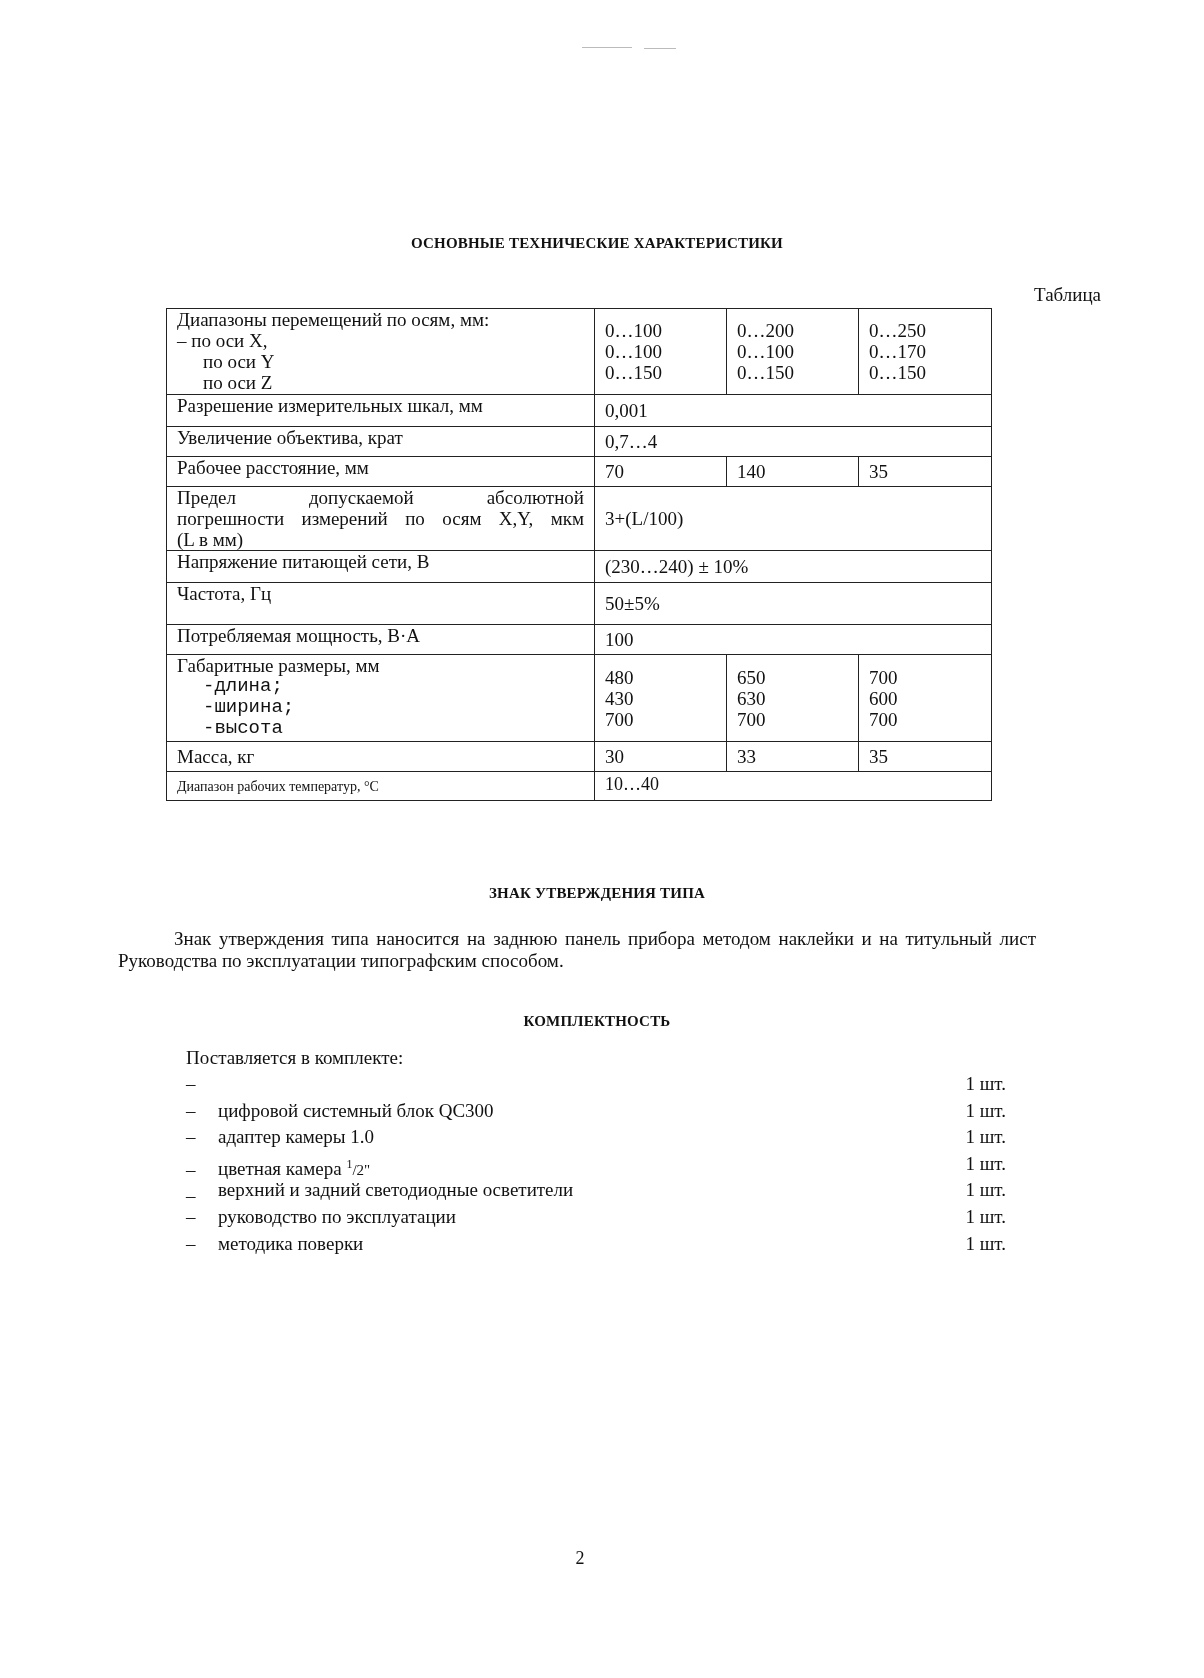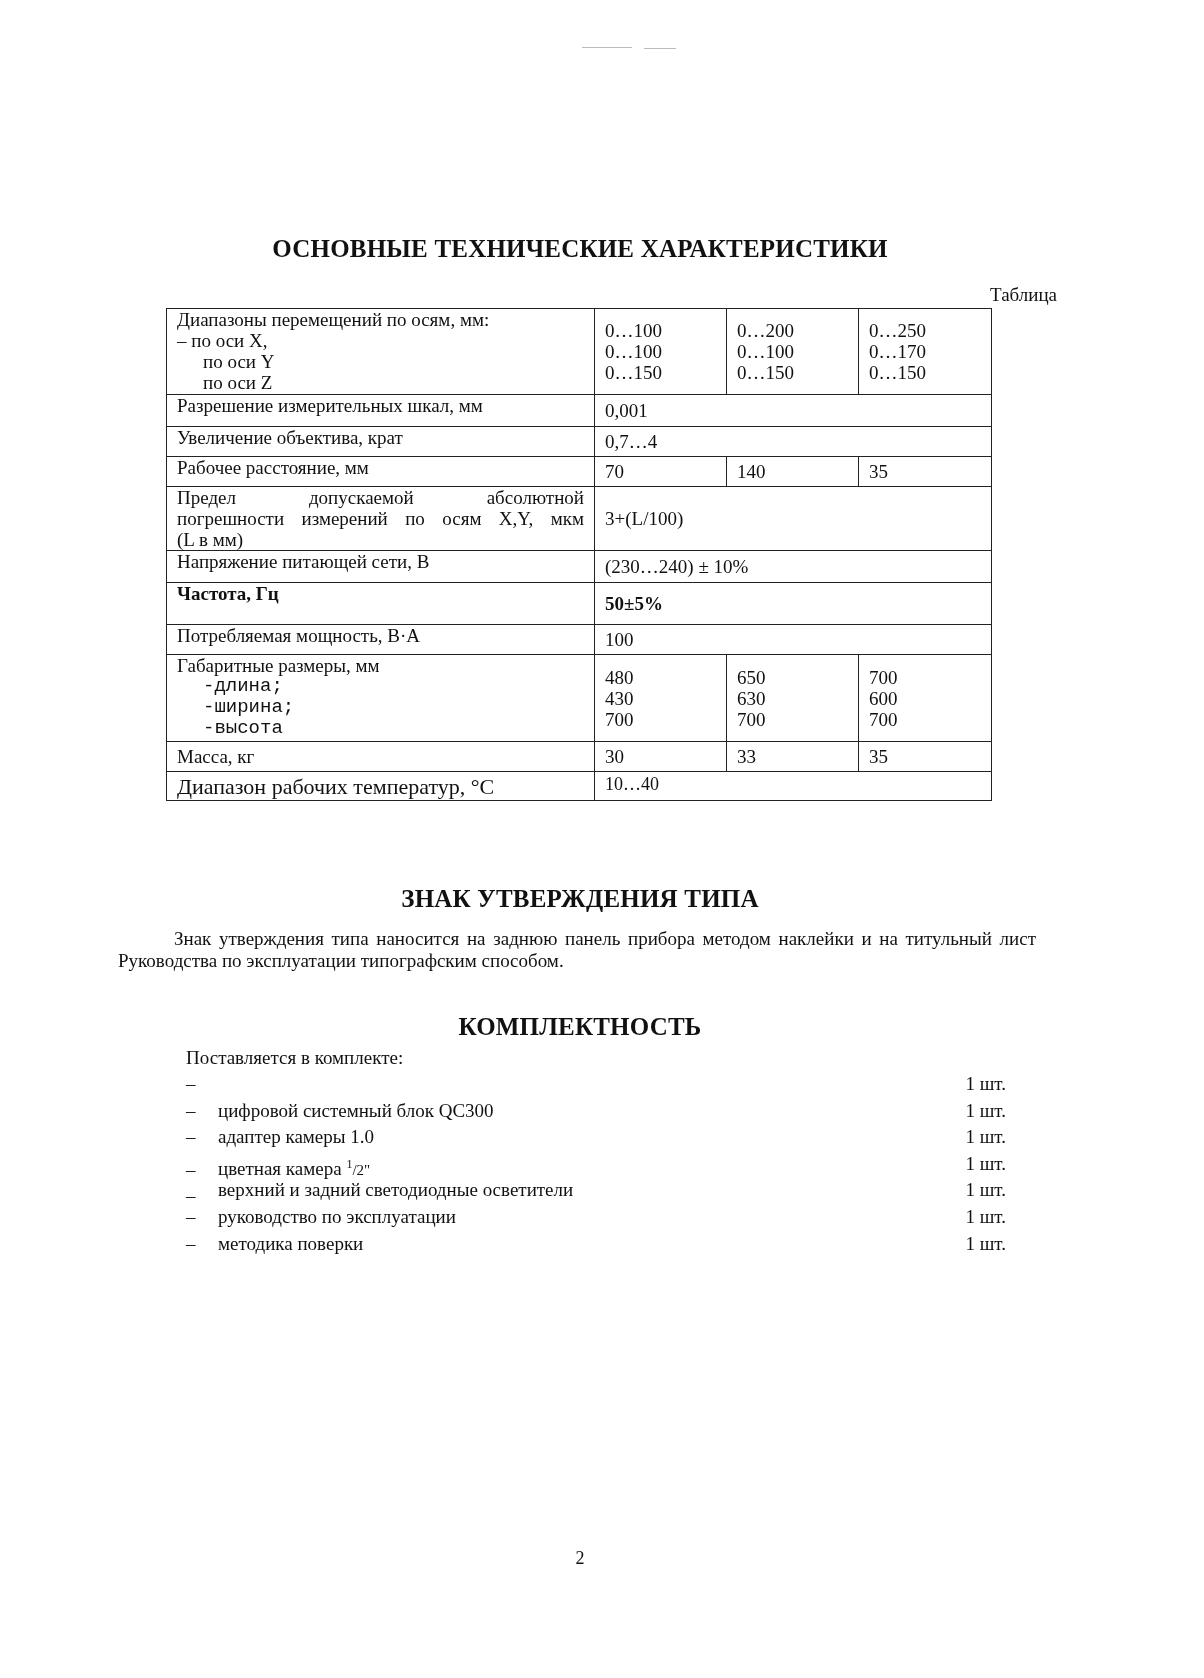--- a/index.html
+++ b/index.html
@@ -1,19 +1,19 @@
 <!DOCTYPE html>
 <html><head>
 <meta charset="utf-8">
 <style>
   html, body { margin: 0; padding: 0; background: #ffffff; }
   body { width: 1204px; height: 1678px; position: relative; overflow: hidden;
          font-family: "Liberation Serif", "DejaVu Serif", serif; color: #111; }
   .abs { position: absolute; }
-  .h1 { font-weight: bold; font-size: 25px; text-align: center; left: 0; width: 1160px; letter-spacing: 0.2px; }
+  .h1 { font-weight: bold; font-size: 15px; text-align: center; left: 17px; width: 1160px; letter-spacing: 0.2px; }
   .caption { font-size: 19px; }
   table.spec { position: absolute; left: 166px; top: 308px; width: 825px; border-collapse: collapse;
                font-size: 19px; line-height: 21px; table-layout: fixed; }
   table.spec td { border: 1.5px solid #222; padding: 0 10px; vertical-align: top; }
   table.spec td.v { text-align: left; vertical-align: middle; }
   table.spec td.lbl { padding-left: 10px; }
   .indent1 { padding-left: 8px; }
   .indent2 { padding-left: 26px; }
   .indent3 { padding-left: 26px; font-family: Liberation Mono, monospace; }
   .just { text-align: justify; text-align-last: justify; }
@@ -27,21 +27,21 @@
   .pagenum { font-size: 18px; left: 0; width: 1160px; text-align: center; }
   .speck { background: #bbb; height: 1px; }
 </style>
 </head>
 <body>
 
 <div class="abs speck" style="left:582px;top:47px;width:50px;"></div>
 <div class="abs speck" style="left:644px;top:48px;width:32px;"></div>
 
 <div class="abs h1" style="top:235px;">ОСНОВНЫЕ ТЕХНИЧЕСКИЕ ХАРАКТЕРИСТИКИ</div>
-<div class="abs caption" style="left:990px;top:284px;">Таблица</div>
+<div class="abs caption" style="left:1034px;top:284px;">Таблица</div>
 
 <table class="spec">
   <colgroup>
     <col style="width:428px">
       <col style="width:132px">
       <col style="width:132px">
       <col style="width:133px">
   </colgroup>
 
   <tbody>
@@ -93,21 +93,21 @@
       <div>(L в мм)</div>
     </td>
     <td class="v" colspan="3">3+(L/100)</td>
   </tr>
 
   <tr style="height:32px;">
     <td class="lbl">Напряжение питающей сети, В</td>
     <td class="v" colspan="3">(230…240) ± 10%</td>
   </tr>
 
-  <tr style="height:42px;font-weight:bold;">
+  <tr style="height:42px;">
     <td class="lbl">Частота, Гц</td>
     <td class="v" colspan="3">50±5%</td>
   </tr>
 
   <tr style="height:30px;">
     <td class="lbl">Потребляемая мощность, В·А</td>
     <td class="v" colspan="3">100</td>
   </tr>
 
 
@@ -136,21 +136,21 @@
   </tr>
 
   <tr style="height:30px;">
     <td class="lbl" style="vertical-align:middle;">Масса, кг</td>
     <td class="v">30</td>
     <td class="v">33</td>
     <td class="v">35</td>
   </tr>
 
   <tr style="height:29px;">
-    <td class="lbl" style="font-size:22px;vertical-align:middle;">Диапазон рабочих температур, °С</td>
+    <td class="lbl" style="font-size:14px;vertical-align:middle;">Диапазон рабочих температур, °С</td>
     <td class="v" colspan="3" style="font-size:18px;vertical-align:top;padding-top:2px;">10…40</td>
   </tr>
 </tbody>
   </table>
 
 <div class="abs h1" style="top:885px;">ЗНАК УТВЕРЖДЕНИЯ ТИПА</div>
 <div class="abs para" style="top:928px;">
   <span style="display:block;text-indent:56px;">Знак утверждения типа наносится на заднюю панель прибора методом наклейки и на титульный лист Руководства по эксплуатации типографским способом.</span>
 </div>
 

